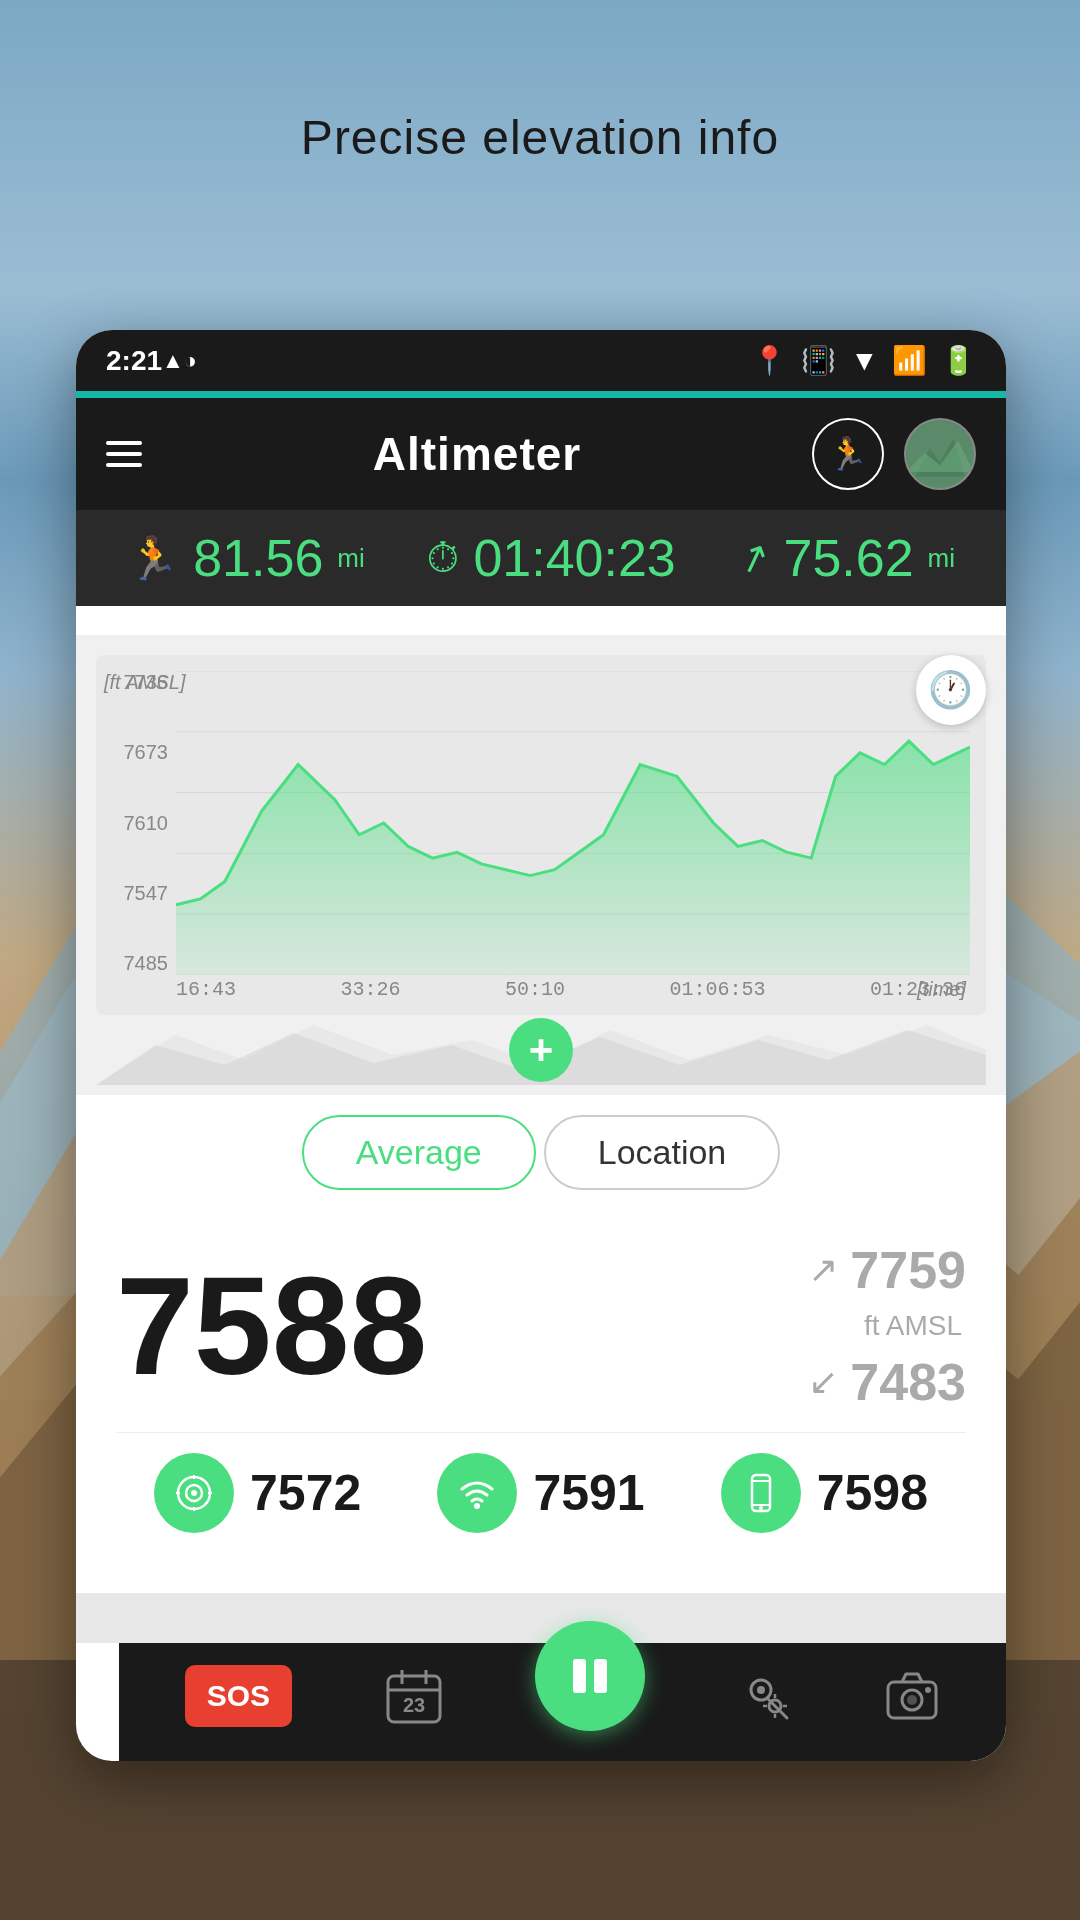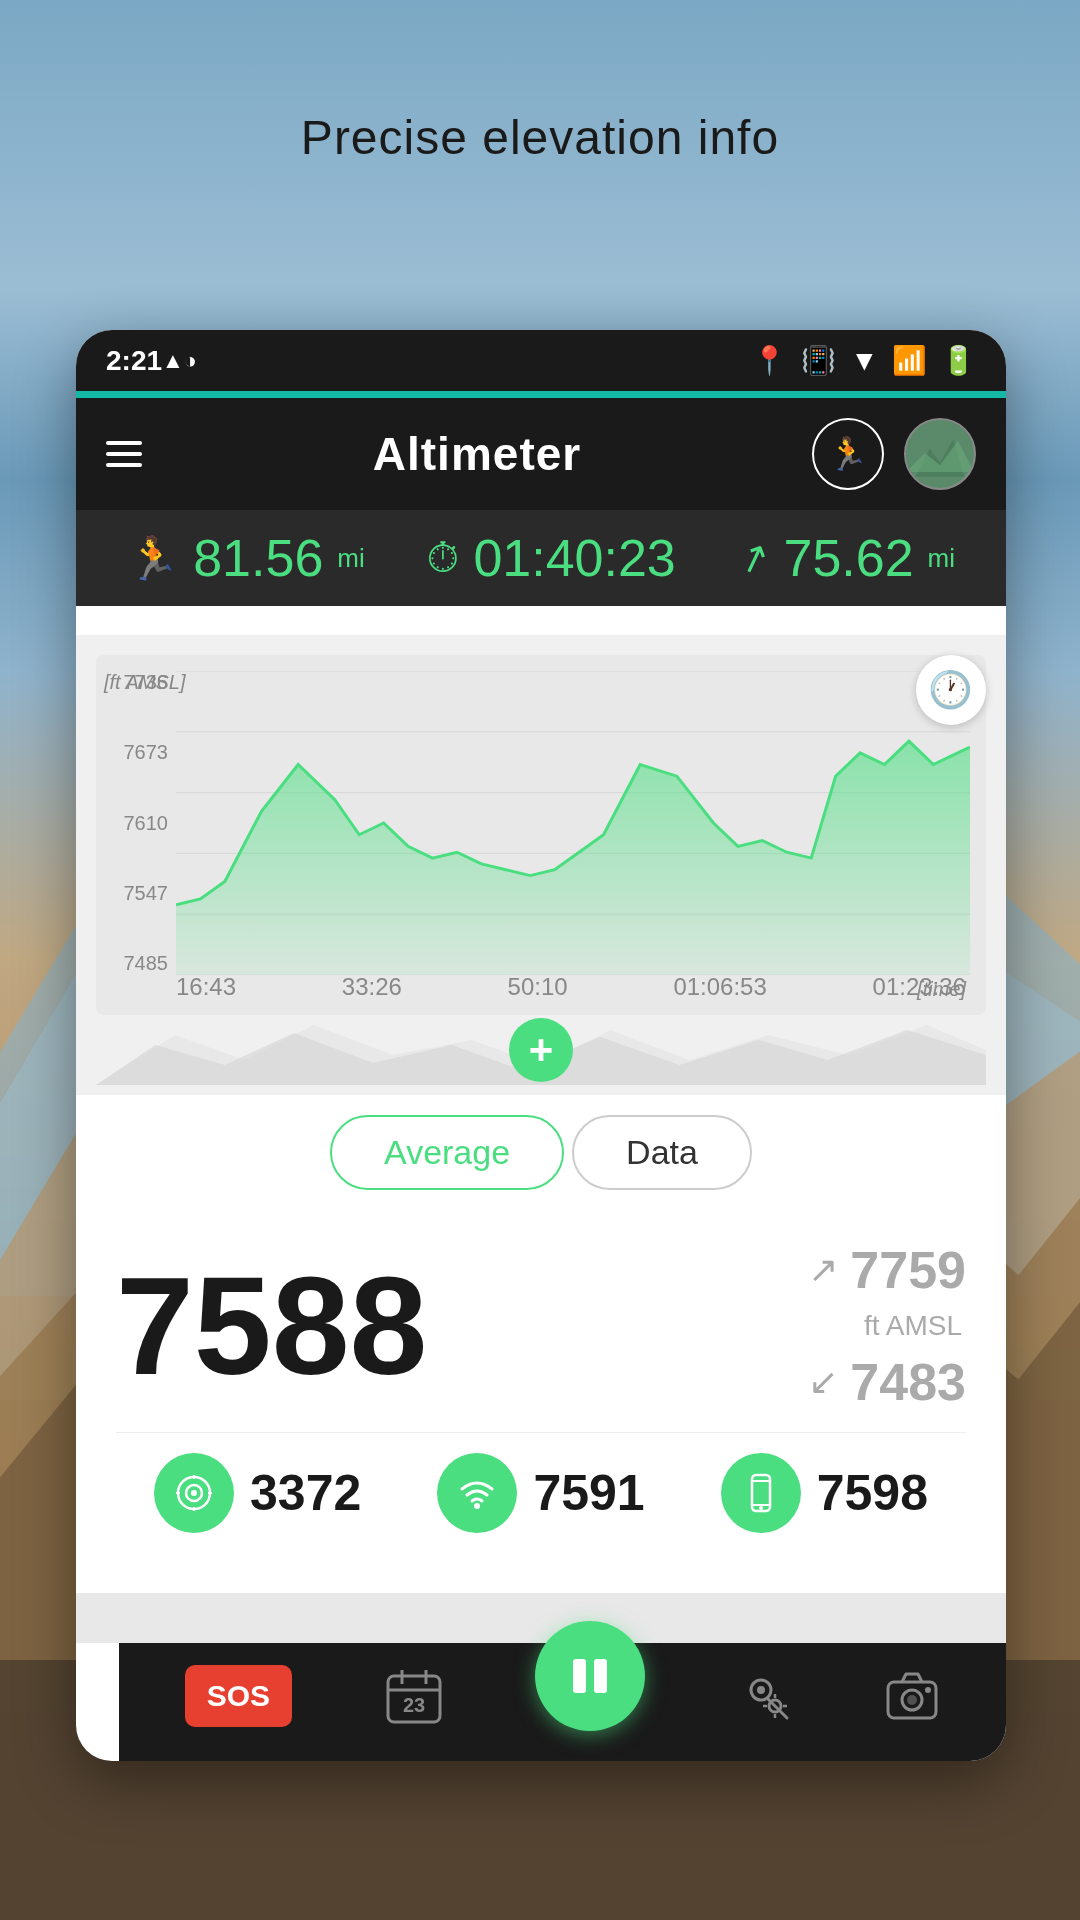--- a/index.html
+++ b/index.html
@@ -172,22 +172,23 @@
       color: #888;
       width: 80px;
       text-align: right;
       padding-right: 8px;
     }
 
     .x-axis-labels {
       position: absolute;
       bottom: 14px; left: 80px; right: 20px;
       display: flex; justify-content: space-between;
-      font-size: 24px;
+      font-size: 20px;
       color: #888;
+      font-family: Liberation Mono, monospace;
     }
 
     .chart-clock-btn {
       position: absolute;
       top: 20px; right: 20px;
       width: 70px; height: 70px;
       background: white;
       border-radius: 50%;
       display: flex; align-items: center; justify-content: center;
       font-size: 36px;
@@ -496,21 +497,21 @@
         <polygon points="0,70 60,30 130,50 200,18 280,48 360,30 430,55 510,22 590,50 670,25 740,45 820,15 900,40 900,70" fill="#d0d0d0" opacity="0.5"></polygon>
       </svg>
       <div class="add-btn">
         <span>+</span>
       </div>
     </div>
   </div>
 
   <div class="tab-row">
     <button class="tab-btn active">Average</button>
-    <button class="tab-btn">Data</button>
+    <button class="tab-btn">Location</button>
   </div>
 
   <div class="data-section">
     <div class="main-value-row">
       <span class="main-value">7588</span>
       <div>
         <div class="value-details">
           <div class="value-detail-item">
             <span class="arrow">↗</span>
             <span class="num">7759</span>
@@ -530,21 +531,21 @@
           <svg width="44" height="44" viewBox="0 0 44 44">
             <circle cx="22" cy="22" r="16" fill="none" stroke="white" stroke-width="2.5"></circle>
             <circle cx="22" cy="22" r="8" fill="none" stroke="white" stroke-width="2.5"></circle>
             <circle cx="22" cy="22" r="3" fill="white"></circle>
             <line x1="22" y1="4" x2="22" y2="8" stroke="white" stroke-width="2"></line>
             <line x1="22" y1="36" x2="22" y2="40" stroke="white" stroke-width="2"></line>
             <line x1="4" y1="22" x2="8" y2="22" stroke="white" stroke-width="2"></line>
             <line x1="36" y1="22" x2="40" y2="22" stroke="white" stroke-width="2"></line>
           </svg>
         </div>
-        <span class="sensor-value">3372</span>
+        <span class="sensor-value">7572</span>
       </div>
 
       <div class="sensor-item">
         <div class="sensor-icon-circle">
           <svg width="44" height="44" viewBox="0 0 44 44">
             <path d="M7,18 Q22,6 37,18" fill="none" stroke="white" stroke-width="3" stroke-linecap="round"></path>
             <path d="M12,24 Q22,16 32,24" fill="none" stroke="white" stroke-width="3" stroke-linecap="round"></path>
             <path d="M17,30 Q22,26 27,30" fill="none" stroke="white" stroke-width="3" stroke-linecap="round"></path>
             <circle cx="22" cy="35" r="3" fill="white"></circle>
           </svg>

